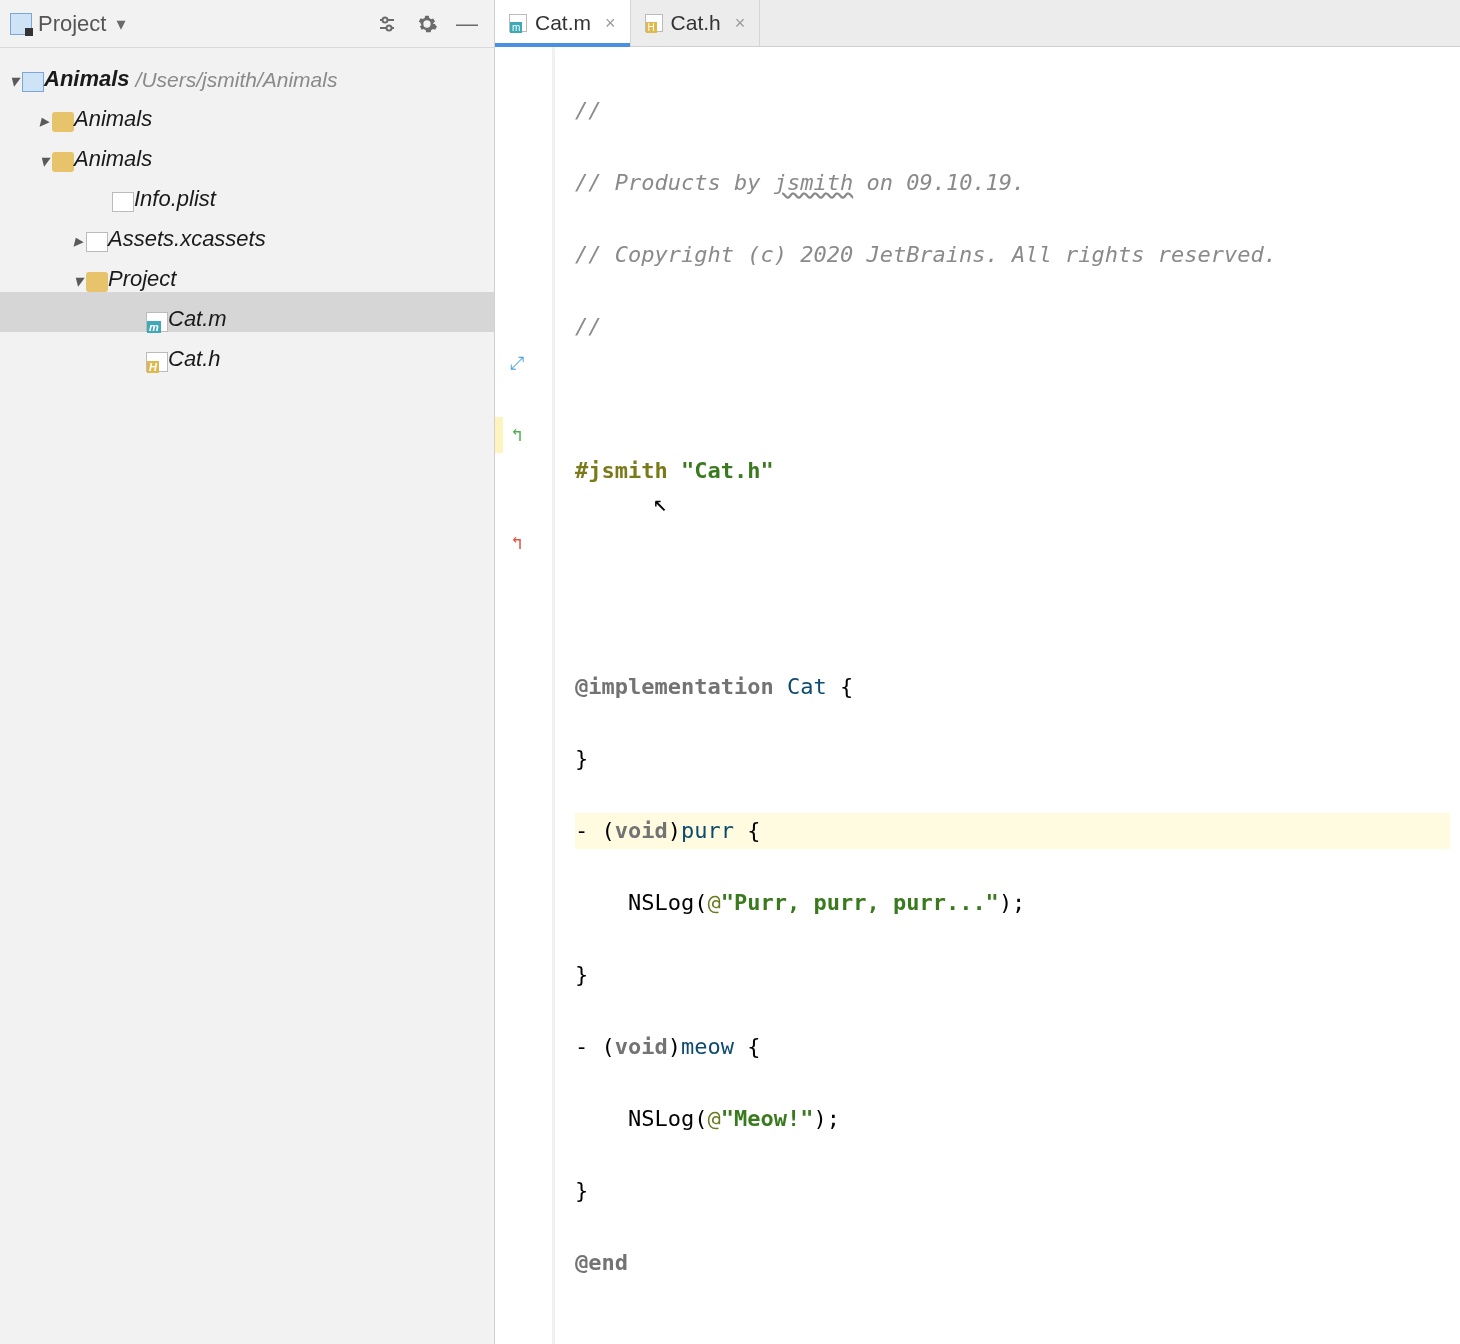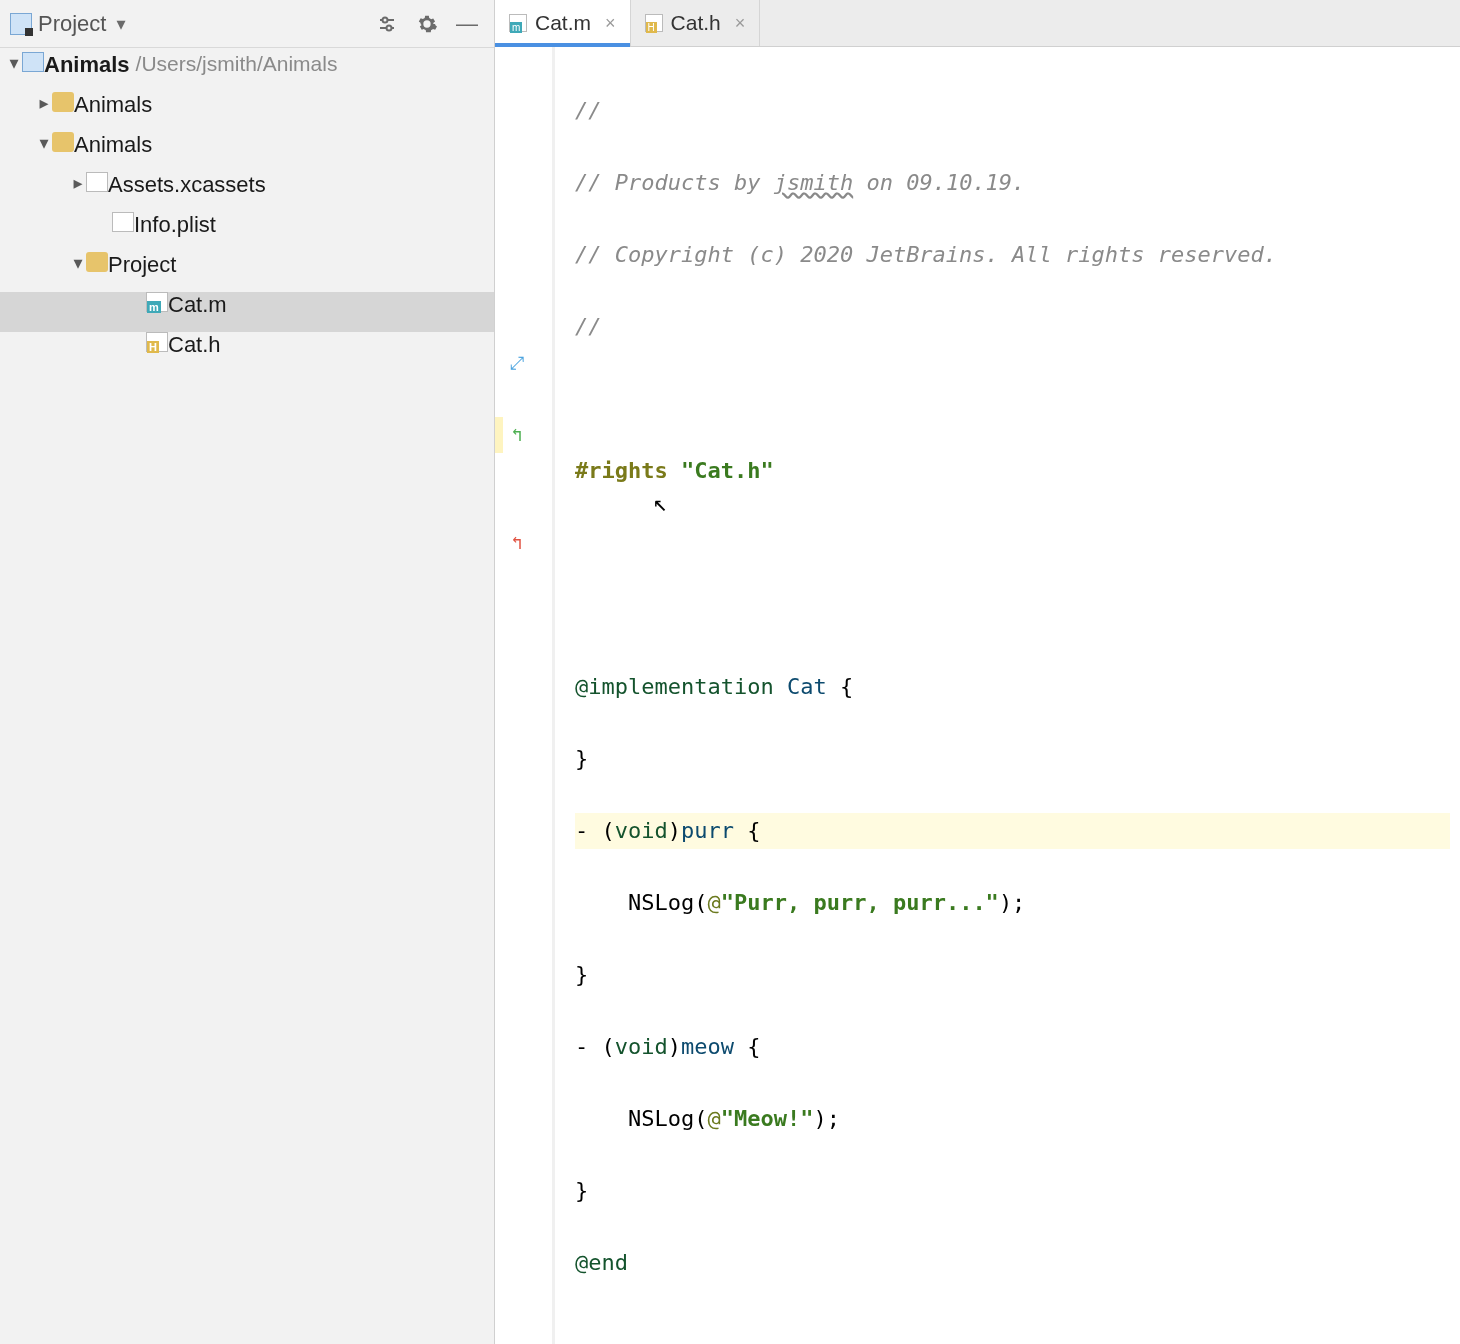--- a/index.html
+++ b/index.html
@@ -42,23 +42,24 @@
   .chev-down { color: #6b6b6b; font-size: 18px; margin-left: 4px; }
   .sidebar-spacer { flex: 1; }
   .hdr-btn {
     width: 34px; height: 34px;
     display: flex; align-items: center; justify-content: center;
     color: #6b6b6b; font-size: 22px;
     cursor: pointer;
   }
   .tree { padding-top: 4px; font-size: 22px; }
   .tree-row {
-    display: flex; align-items: flex-start;
+    display: flex; align-items: flex-end;
     height: 40px;
     cursor: pointer;
+    font-style: italic;
   }
   .tree-row.selected { background: #d6d6d6; }
   .arrow {
     width: 16px; text-align: center;
     color: #5a5a5a; font-size: 18px;
     user-select: none;
   }
   .arrow.open::before { content: "▾"; }
   .arrow.closed::before { content: "▸"; }
   .arrow.none::before { content: ""; }
@@ -138,21 +139,21 @@
   .code {
     flex:1; padding: 10px 10px 10px 6px;
     white-space: pre;
     color:#000;
     position:relative;
   }
   .ln { display:block; height:36px; }
   .ln.hl { background:#fffbe0; }
   .c-comment { color:#8a8a8a; font-style:italic; }
   .c-underline { text-decoration: underline wavy #8a8a8a; font-style: italic; }
-  .c-keyword { color:#14532d; font-weight:normal; }
+  .c-keyword { color:#737373; font-weight:bold; }
   .c-string  { color:#3a7a1f; font-weight:bold; }
   .c-type    { color:#0c4a6e; }
   .c-import  { color:#7a7a1a; font-weight:bold; }
   .c-import-str { color:#3a7a1f; font-weight:bold; }
   .c-at { color:#6c7a1f; }
   .small-bar {
     position:absolute; left:0; top:370px;
     width:8px; height:36px;
     background:#fef4c0;
   }
@@ -201,29 +202,29 @@
       <div class="tree-row" style="padding-left:36px">
         <span class="arrow closed"></span>
         <span class="node-icon icon-folder-closed"></span>
         <span class="node-label">Animals</span>
       </div>
       <div class="tree-row" style="padding-left:36px">
         <span class="arrow open"></span>
         <span class="node-icon icon-folder"></span>
         <span class="node-label">Animals</span>
       </div>
+      <div class="tree-row" style="padding-left:96px">
+        <span class="arrow none"></span>
+        <span class="node-icon icon-plist"></span>
+        <span class="node-label">Info.plist</span>
+      </div>
       <div class="tree-row" style="padding-left:70px">
         <span class="arrow closed"></span>
         <span class="node-icon icon-assets"></span>
         <span class="node-label">Assets.xcassets</span>
-      </div>
-      <div class="tree-row" style="padding-left:96px">
-        <span class="arrow none"></span>
-        <span class="node-icon icon-plist"></span>
-        <span class="node-label">Info.plist</span>
       </div>
       <div class="tree-row" style="padding-left:70px">
         <span class="arrow open"></span>
         <span class="node-icon icon-folder"></span>
         <span class="node-label">Project</span>
       </div>
       <div class="tree-row selected" style="padding-left:130px">
         <span class="arrow none"></span>
         <span class="node-icon icon-m"></span>
         <span class="node-label">Cat.m</span>
@@ -258,21 +259,21 @@
         <span class="gutter-mark mark-red" style="top:478px">↰</span>
       </div>
       <div class="fold-col"></div>
 
       <div class="code">
 <span class="ln"><span class="c-comment">//</span></span>
 <span class="ln"><span class="c-comment"><span>// Products by </span><span class="c-underline">jsmith</span><span> on 09.10.19.</span></span></span>
 <span class="ln"><span class="c-comment">// Copyright (c) 2020 JetBrains. All rights reserved.</span></span>
 <span class="ln"><span class="c-comment">//</span></span>
 <span class="ln"></span>
-<span class="ln"><span class="c-import">#rights</span> <span class="c-import-str">"Cat.h"</span></span>
+<span class="ln"><span class="c-import">#jsmith</span> <span class="c-import-str">"Cat.h"</span></span>
 <span class="ln"></span>
 <span class="ln"></span>
 <span class="ln"><span class="c-keyword">@implementation</span> <span class="c-type">Cat</span> <span>{</span></span>
 <span class="ln"><span>}</span></span>
 <span class="ln hl"><span>- (</span><span class="c-keyword">void</span><span>)</span><span class="c-type">purr</span><span> {</span></span>
 <span class="ln">    <span>NSLog(</span><span class="c-at">@</span><span class="c-string">"Purr, purr, purr..."</span><span>);</span></span>
 <span class="ln"><span>}</span></span>
 <span class="ln"><span>- (</span><span class="c-keyword">void</span><span>)</span><span class="c-type">meow</span><span> {</span></span>
 <span class="ln">    <span>NSLog(</span><span class="c-at">@</span><span class="c-string">"Meow!"</span><span>);</span></span>
 <span class="ln"><span>}</span></span>

